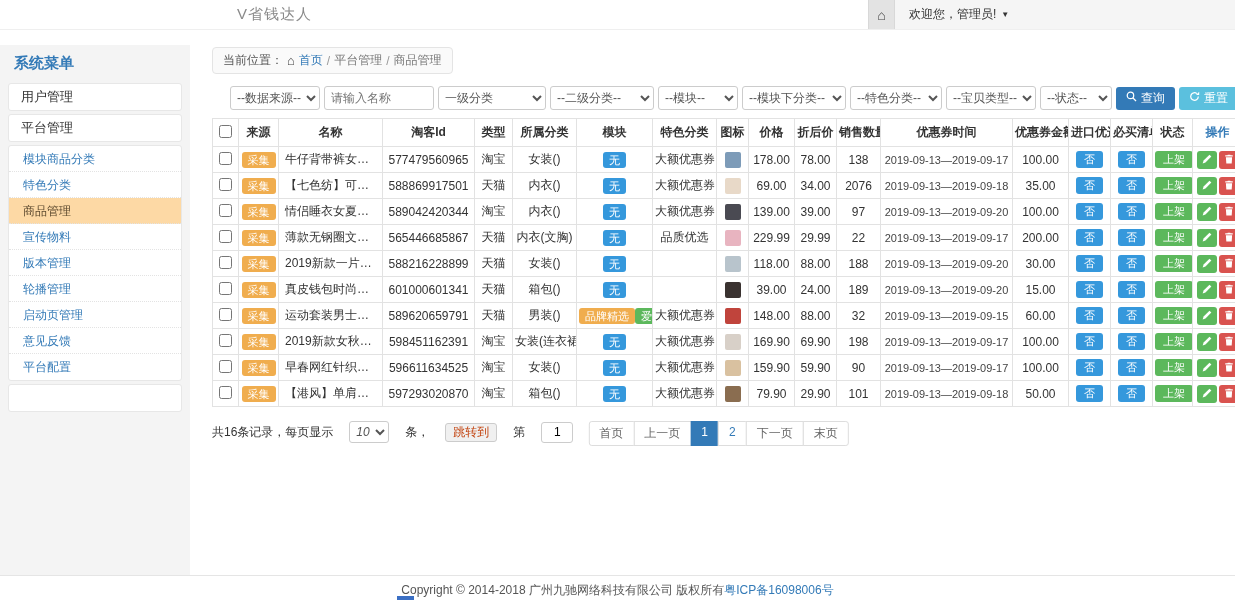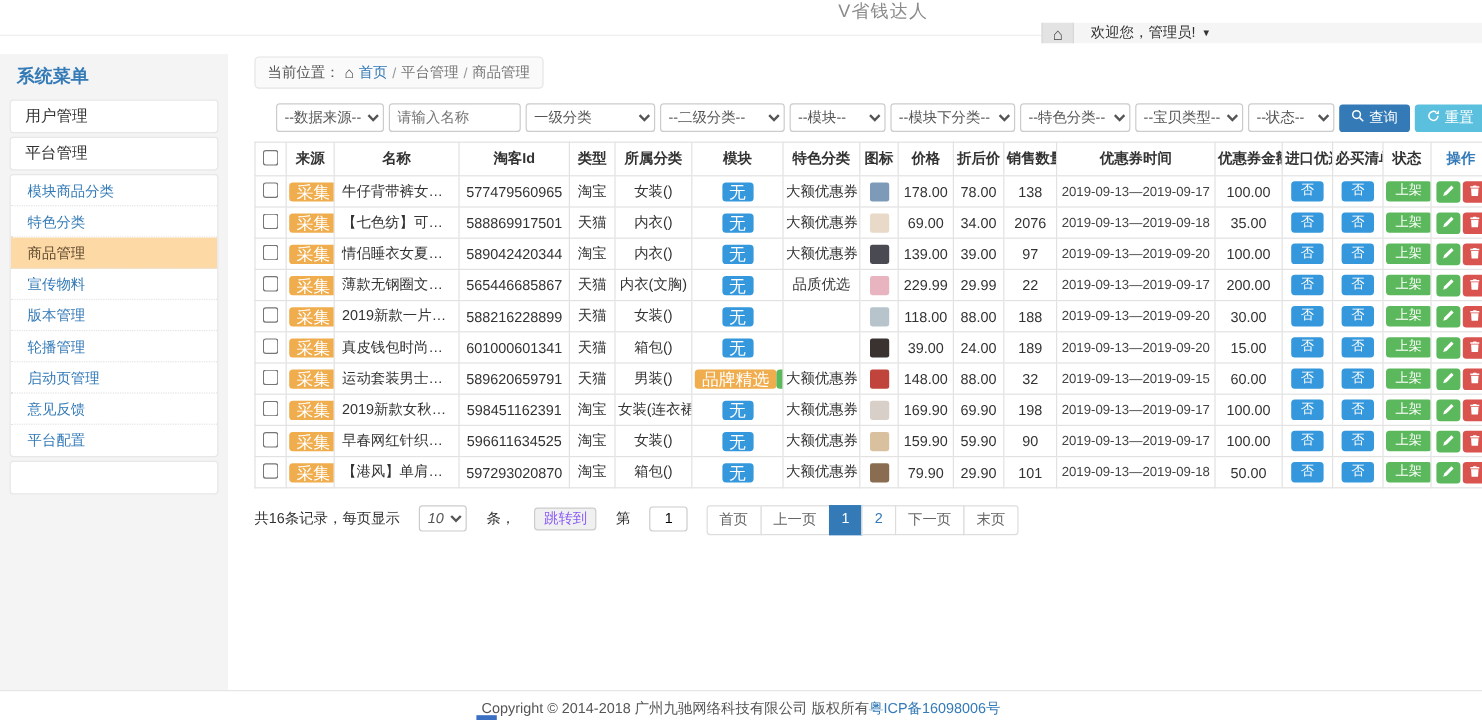--- a/index.html
+++ b/index.html
@@ -1,20 +1,20 @@
 <!DOCTYPE html>
 <html><head>
 <meta charset="utf-8">
 <style>
   * { margin:0; padding:0; box-sizing:border-box; }
   html,body { width:1235px; height:600px; }
   body { font-family:"Liberation Sans","DejaVu Sans",sans-serif; background:#fff; overflow:hidden; position:relative; font-size:12px; color:#333; }
 
   
-  .topbar { height:30px; display:flex; align-items:center; background:#fff; border-bottom:1px solid #efefef;flex-direction:column; }
+  .topbar { height:30px; display:flex; align-items:center; background:#fff; border-bottom:1px solid #efefef; }
   .topbar-title { margin-left:237px; font-size:15px; color:#8a8a8a; letter-spacing:1px; }
   .topbar-right { margin-left:auto; display:flex; align-items:center; height:100%; background:#f5f5f5; width:367px; }
   .home-btn { width:27px; height:100%; background:#e3e3e3; border-left:1px solid #d8d8d8; border-right:1px solid #d8d8d8; display:flex; align-items:center; justify-content:center; font-size:14px; color:#444; cursor:pointer; }
   .welcome { margin-left:14px; font-size:12px; color:#333; }
   .user-caret { font-size:8px; color:#333; margin-left:5px; cursor:pointer; }
 
   
   .layout { display:flex; height:545px; }
   .sidebar { width:190px; margin-top:15px; height:530px; background:#f4f4f4; padding:0 8px; overflow:hidden; }
   .side-title { color:#337ab7; font-size:15px; font-weight:bold; padding:9px 6px 10px; }
@@ -48,37 +48,37 @@
   
   .action-row { margin-top:18px; display:flex; justify-content:flex-end; gap:4px; }
 
   
   table { width:100%; border-collapse:collapse; table-layout:fixed; margin-top:8px; }
   th, td { border:1px solid #e2e2e2; text-align:center; padding:3px 2px; font-size:12px; overflow:hidden; white-space:nowrap; height:26px; }
   th { font-weight:bold; color:#333; padding:5px 2px; background:#fff; }
   th.th-op { color:#337ab7; }
   td.name { text-align:left; padding-left:6px; text-overflow:ellipsis; }
   td.t-time { font-size:11px; color:#444; }
-  .badge { display:inline-block; color:#fff; border-radius:3px; padding:1px 6px; font-size:14px; line-height:14px; }
+  .badge { display:inline-block; color:#fff; border-radius:3px; padding:1px 6px; font-size:11px; line-height:14px; }
   .badge.orange { background:#f0ad4e; }
   .badge.blue { background:#3598dc; }
   .badge.green { background:#5cb85c; }
   .btn-xs { display:inline-block; color:#fff; border-radius:3px; padding:2px 8px; font-size:11px; line-height:13px; cursor:pointer; }
   .btn-xs.blue { background:#3598dc; }
   .btn-xs.green { background:#5cb85c; }
   .op-btn { display:inline-flex; align-items:center; justify-content:center; width:20px; height:18px; border-radius:3px; cursor:pointer; margin:0 1px; vertical-align:middle; }
   .op-btn.green { background:#5cb85c; }
   .op-btn.red { background:#d9534f; }
   .thumb { display:block; width:16px; height:16px; border-radius:2px; margin:0 auto; }
 
   
   .table-footer { position:relative; margin-top:14px; height:26px; }
   .summary { position:absolute; left:0; top:0; display:flex; align-items:center; gap:16px; font-size:12px; color:#333; }
   .pp-select { height:22px;font-style:italic; }
-  .jump-btn { background:#f0f0f0; border:1px solid #ccc; border-radius:3px; padding:0 7px; cursor:pointer; color:#8b5cf6; }
+  .jump-btn { background:#f0f0f0; border:1px solid #ccc; border-radius:3px; padding:0 7px; cursor:pointer; color:#c2410c; }
   .page-input { width:32px; height:21px; border:1px solid #ccc; border-radius:3px; text-align:center; font-size:12px; font-family:inherit; }
   .pagination { position:absolute; left:50%; top:0; transform:translateX(-50%); display:flex; }
   .page-btn { border:1px solid #ddd; background:#fff; padding:3px 10px; font-size:12px; color:#337ab7; margin-left:-1px; cursor:pointer; }
   .page-btn.nav { color:#666; }
   .page-btn:first-child { border-radius:3px 0 0 3px; margin-left:0; }
   .page-btn:last-child { border-radius:0 3px 3px 0; }
   .page-btn.active { background:#337ab7; border-color:#337ab7; color:#fff; }
 
   
   .footer { height:25px; border-top:1px solid #e5e5e5; background:#fff; text-align:center; padding-top:6px; font-size:12px; color:#555; }

